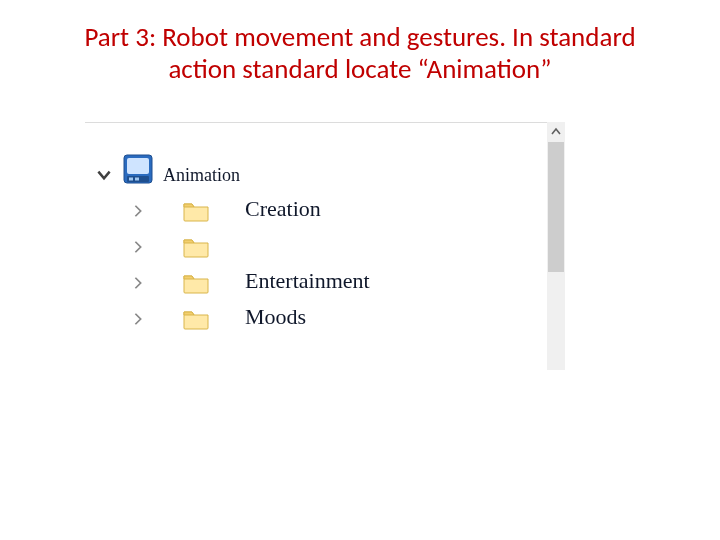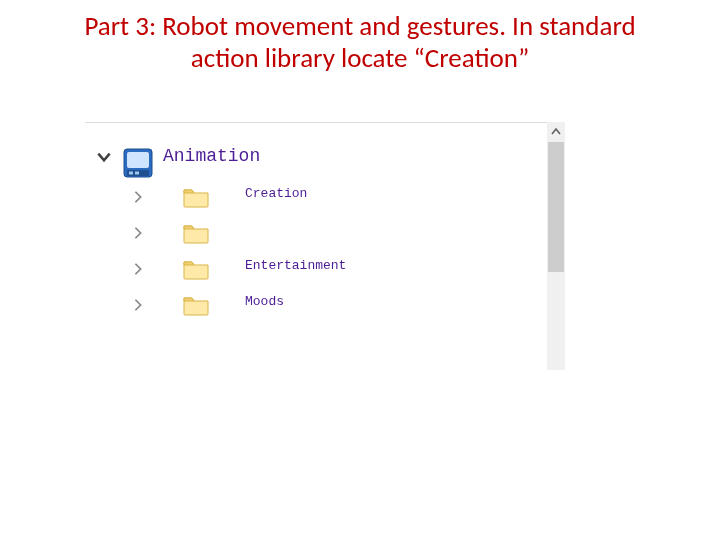--- a/index.html
+++ b/index.html
@@ -6,21 +6,21 @@
     margin: 0;
     padding: 0;
     width: 720px;
     height: 540px;
     background: #fff;
     font-family: "Calibri", "Segoe UI", Arial, sans-serif;
     position: relative;
     box-sizing: border-box;
   }
   .title-block {
-    padding: 10px 18px 0 18px;
+    padding: 21px 18px 0 18px;
     text-align: center;
   }
   .title-block .line {
     color: #c00000;
     font-size: 27px;
     line-height: 1.18;
     font-weight: 400;
   }
   .panel {
     position: absolute;
@@ -31,44 +31,44 @@
     background: #fff;
   }
   .tree {
     position: absolute;
     left: 8px;
     top: 24px;
     width: 300px;
   }
   .row {
     display: flex;
-    align-items: flex-start;
+    align-items: flex-end;
     height: 40px;
-    font-family: Liberation Mono, monospace;
+    font-family: Liberation Serif, serif;
     font-size: 18px;
-    color: #4c1d95;
+    color: #0f172a;
   }
   .row .arrow {
     width: 22px;
     height: 22px;
     display: flex;
     align-items: center;
     justify-content: center;
     color: #5a5a5a;
   }
   .row .arrow svg { display:block; }
   .row .icon-wrap {
     margin-left: 6px;
     margin-right: 8px;
     display: flex;
     align-items: center;
   }
   .row .label { white-space: nowrap; }
   .child { padding-left: 34px; }
-  .child .row { height: 36px; font-size: 13px; gap: 28px; }
+  .child .row { height: 36px; font-size: 22px; gap: 28px; }
 
   
   .scroll-track {
     position: absolute;
     right: 0;
     top: 0;
     width: 18px;
     height: 248px;
     background: #f0f0f0;
   }
@@ -97,21 +97,21 @@
     position:absolute;
     left:0; top:0; width:100%; height:1px;
     background:#dcdcdc;
   }
 </style>
 </head>
 <body>
 
 <div class="title-block">
   <div class="line">Part 3: Robot movement and gestures.  In standard</div>
-  <div class="line">action library locate “Creation”</div>
+  <div class="line">action standard locate “Animation”</div>
 </div>
 
 <div class="panel">
   <div class="panel-top-border"></div>
 
   <div class="tree">
 
     <div class="row">
       <span class="arrow">
         <svg width="18" height="18" viewBox="0 0 16 16">

